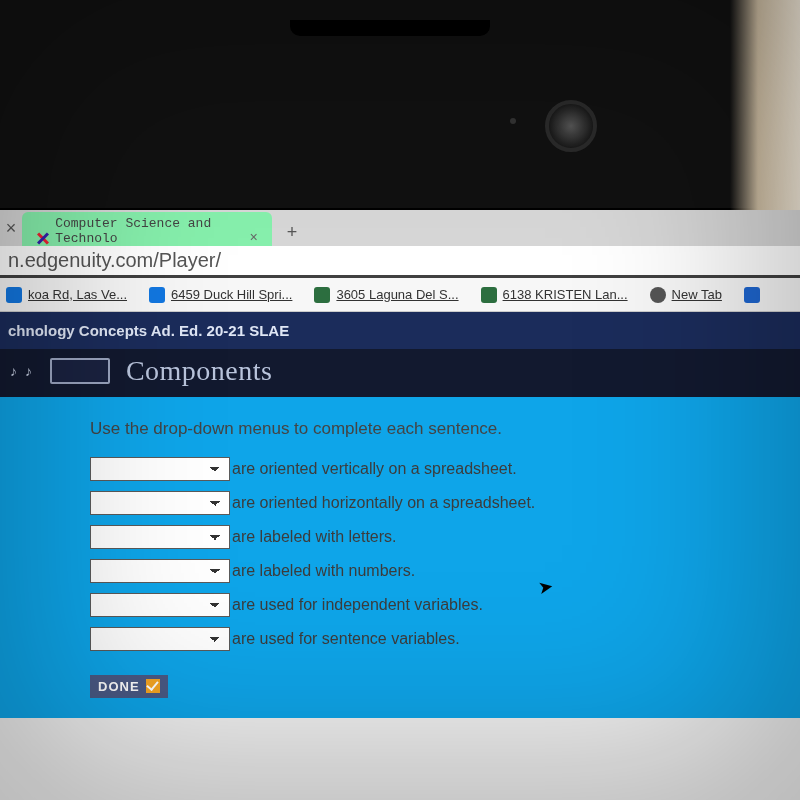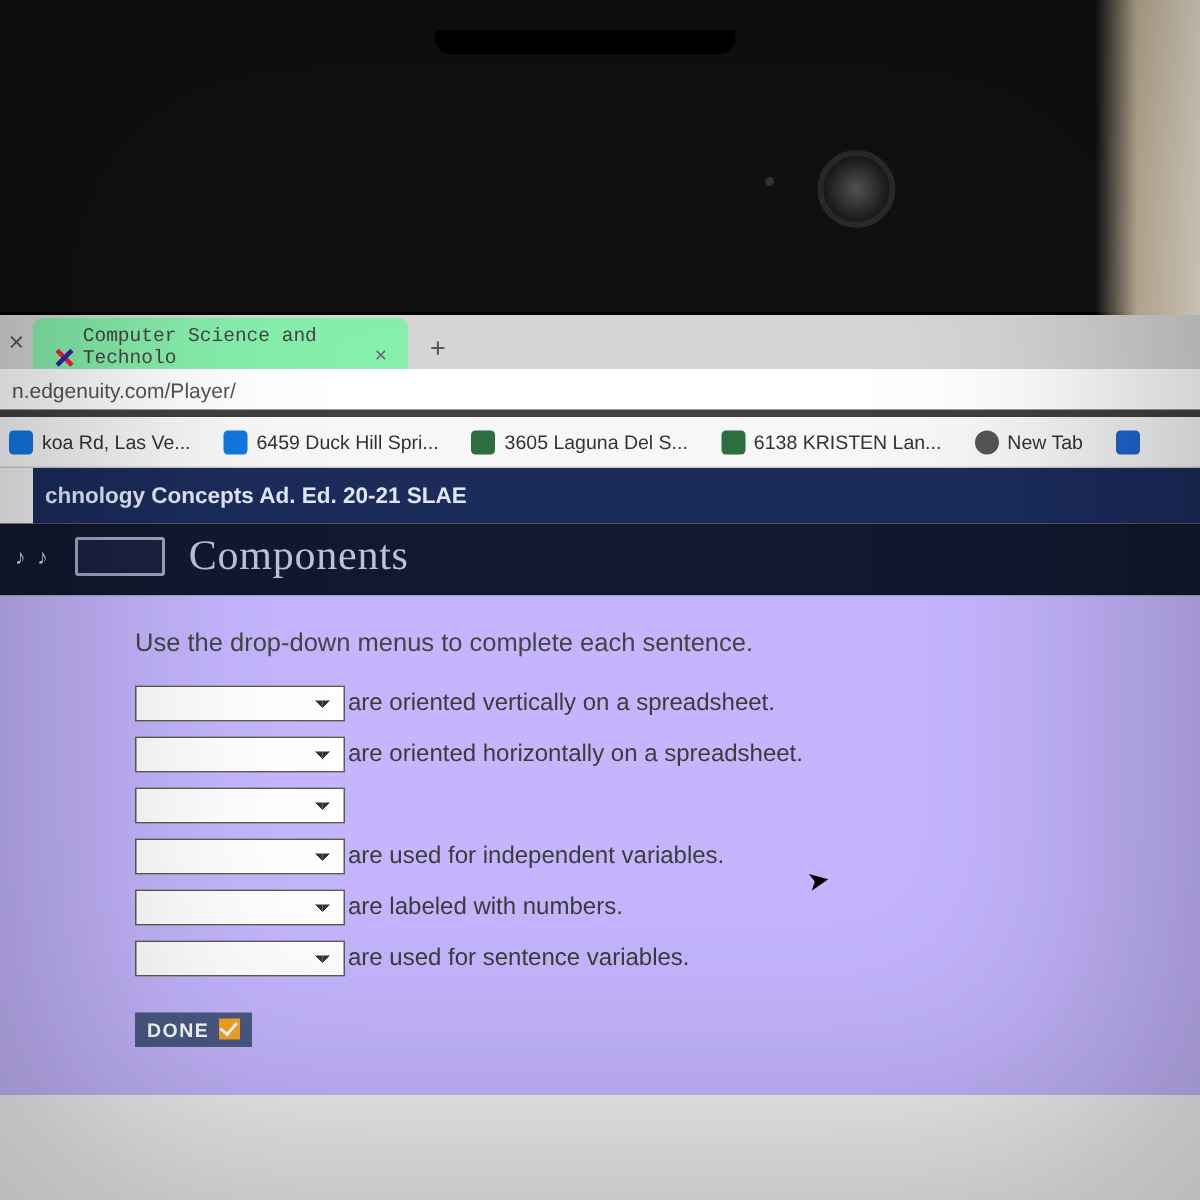--- a/index.html
+++ b/index.html
@@ -54,62 +54,61 @@
   .favicon::before { width:14px; height:3px; top:5px; transform:rotate(45deg); }
   .favicon::after  { width:14px; height:3px; top:5px; transform:rotate(-45deg); background:#32a; }
   .tab-close { color:#666; font-size:14px; margin-left:6px; }
   .new-tab {
     width:28px; height:28px; display:flex; align-items:center; justify-content:center;
     color:#555; font-size:18px; margin-left:6px;
   }
 
   .addr-bar {
     height: 32px; background:#fff; display:flex; align-items:center;
-    padding: 0 8px; font-size: 14px; color:#555; border-bottom:5px solid #404040;
+    padding: 0 8px; font-size: 20px; color:#555; border-bottom:3px solid #404040;
   }
 
   .bookmarks {
     height: 34px; background:#f7f7f7; display:flex; align-items:center;
     gap: 22px; padding: 0 6px; font-size: 13px; color:#333;
     border-bottom:1px solid #ccc; overflow:hidden; white-space:nowrap;
   }
-  .bm { display:flex; align-items:center; gap:6px; cursor:pointer; }
+  .bm { display:flex; align-items:center; gap:6px; cursor:pointer;text-decoration:underline; }
   .bm-ico {
     width:16px; height:16px; display:inline-block; border-radius:3px;
   }
   .bm-ico.zillow { background:#1277e1; }
   .bm-ico.house  { background:#2c6e3f; }
   .bm-ico.globe  { background:#555; border-radius:50%; }
   .bm-ico.blue   { background:#1e66d0; }
 
   
   .course-hdr {
     background:#1b2c5b; color:#dfe6f5; font-size:15px; font-weight:bold;
     padding: 10px 8px;
-    margin-left: 22px;
   }
 
   
   .activity-bar {
     background:#12192f; color:#c9d2e6; display:flex; align-items:center;
     padding: 6px 10px 10px 10px; gap:16px;
   }
   .audio-ico { font-size:14px; letter-spacing:2px; }
   .box-placeholder {
     width:60px; height:26px; border:2px solid #9aa4bf; border-radius:2px;
     background:#1a2240;
   }
   .lesson-title {
     font-family: Georgia, 'Times New Roman', serif;
     color:#b9c4dc; font-size:28px; letter-spacing:0.5px;
   }
 
   
   .content {
-    background:#c4b5fd; margin: 0 0 0 0; padding: 22px 22px 32px 90px;
+    background:#0ea5e9; margin: 0 0 0 0; padding: 22px 22px 20px 90px;
     color:#3b3b3b;
   }
   .instruction { font-size:17px; color:#444; margin-bottom:18px; }
   .row { display:flex; align-items:center; gap:2px; margin: 10px 0; }
   .dd {
     appearance:none; -webkit-appearance:none;
     border:1px solid #5a5a5a; background:#fff; height:24px; width:140px;
     font-size:13px; padding: 0 4px;
     background-image: linear-gradient(45deg, transparent 50%, #333 50%),
                       linear-gradient(135deg, #333 50%, transparent 50%);
@@ -216,28 +215,29 @@
     <div class="row">
       <select class="dd"></select>
       <span class="sent">are oriented vertically on a spreadsheet.</span>
     </div>
     <div class="row">
       <select class="dd"></select>
       <span class="sent">are oriented horizontally on a spreadsheet.</span>
     </div>
     <div class="row">
       <select class="dd"></select>
+      <span class="sent">are labeled with letters.</span>
+    </div>
+    <div class="row">
+      <select class="dd"></select>
+      <span class="sent">are labeled with numbers.</span>
     </div>
     <div class="row">
       <select class="dd"></select>
       <span class="sent">are used for independent variables.</span>
-    </div>
-    <div class="row">
-      <select class="dd"></select>
-      <span class="sent">are labeled with numbers.</span>
     </div>
     <div class="row">
       <select class="dd"></select>
       <span class="sent">are used for sentence variables.</span>
     </div>
 
     <button class="done-btn">
       <span>DONE</span>
       <span class="done-chk"></span>
     </button>

